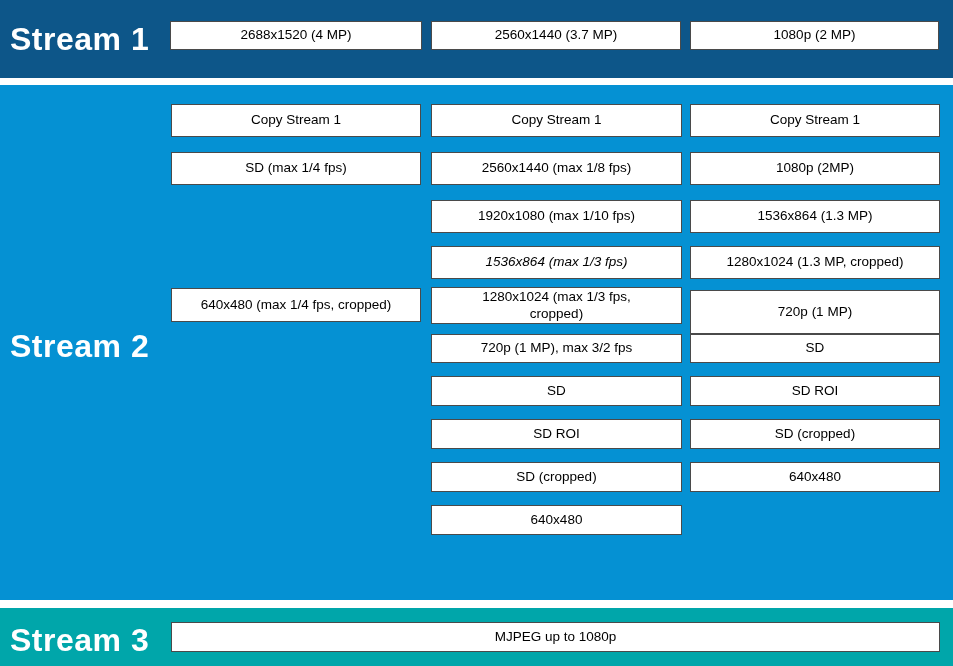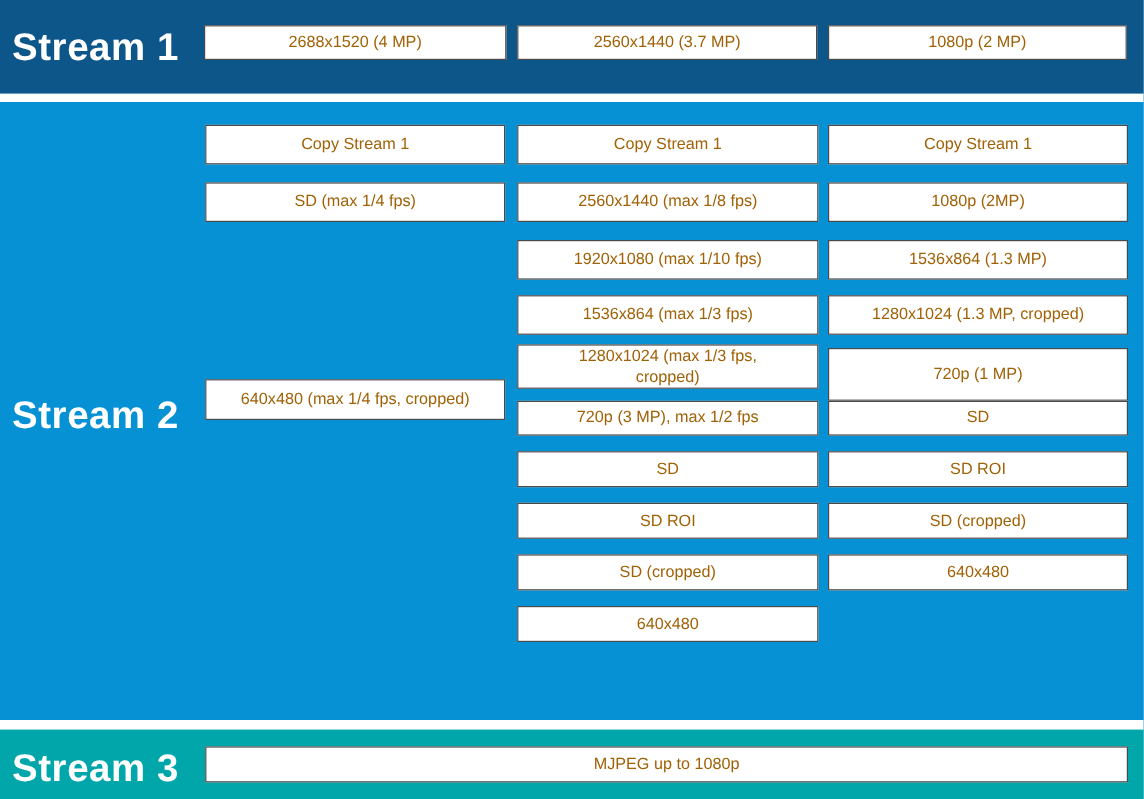--- a/index.html
+++ b/index.html
@@ -26,21 +26,21 @@
   }
   #band-stream1 .stream-label { top: 21px; }
   #band-stream2 .stream-label { top: 243px; }
   #band-stream3 .stream-label { top: 14px; }
 
   .opt {
     position: absolute;
     box-sizing: border-box;
     background: var(--boxbg, #ffffff);
     border: 1px solid var(--boxborder, #4a4a4a);
-    color: #a16207;
+    color: #000000;
     font-size: 13.5px;
     line-height: 1.2;
     display: flex;
     align-items: center;
     justify-content: center;
     text-align: center;
     white-space: pre-line;
     padding: 0 19px;
   }
 </style>
@@ -52,29 +52,29 @@
   <div class="opt" style="left:170px; top:21px; width:252px; height:29px;">2688x1520 (4 MP)</div>
   <div class="opt" style="left:431px; top:21px; width:250px; height:29px;">2560x1440 (3.7 MP)</div>
   <div class="opt" style="left:690px; top:21px; width:249px; height:29px;">1080p (2 MP)</div>
 </div>
 
 <div class="band" id="band-stream2">
   <div class="stream-label">Stream 2</div>
 
   <div class="opt" style="left:171px; top:19px;  width:250px; height:33px;">Copy Stream 1</div>
   <div class="opt" style="left:171px; top:67px;  width:250px; height:33px;">SD (max 1/4 fps)</div>
-  <div class="opt" style="left:171px; top:203px; width:250px; height:34px;margin-top:28px;">640x480 (max 1/4 fps, cropped)</div>
+  <div class="opt" style="left:171px; top:203px; width:250px; height:34px;">640x480 (max 1/4 fps, cropped)</div>
 
   <div class="opt" style="left:431px; top:19px;  width:251px; height:33px;">Copy Stream 1</div>
   <div class="opt" style="left:431px; top:67px;  width:251px; height:33px;text-align:right;">2560x1440 (max 1/8 fps)</div>
   <div class="opt" style="left:431px; top:115px; width:251px; height:33px;">1920x1080 (max 1/10 fps)</div>
-  <div class="opt" style="left:431px; top:161px; width:251px; height:33px;">1536x864 (max 1/3 fps)</div>
+  <div class="opt" style="left:431px; top:161px; width:251px; height:33px;font-style:italic;">1536x864 (max 1/3 fps)</div>
   <div class="opt" style="left:431px; top:202px; width:251px; height:37px;">1280x1024 (max 1/3 fps,
 cropped)</div>
-  <div class="opt" style="left:431px; top:249px; width:251px; height:29px;">720p (3 MP), max 1/2 fps</div>
+  <div class="opt" style="left:431px; top:249px; width:251px; height:29px;">720p (1 MP), max 3/2 fps</div>
   <div class="opt" style="left:431px; top:291px; width:251px; height:30px;">SD</div>
   <div class="opt" style="left:431px; top:334px; width:251px; height:30px;">SD ROI</div>
   <div class="opt" style="left:431px; top:377px; width:251px; height:30px;">SD (cropped)</div>
   <div class="opt" style="left:431px; top:420px; width:251px; height:30px;">640x480</div>
 
   <div class="opt" style="left:690px; top:19px;  width:250px; height:33px;">Copy Stream 1</div>
   <div class="opt" style="left:690px; top:67px;  width:250px; height:33px;">1080p (2MP)</div>
   <div class="opt" style="left:690px; top:115px; width:250px; height:33px;">1536x864 (1.3 MP)</div>
   <div class="opt" style="left:690px; top:161px; width:250px; height:33px;">1280x1024 (1.3 MP, cropped)</div>
   <div class="opt" style="left:690px; top:205px; width:250px; height:44px;">720p (1 MP)</div>

